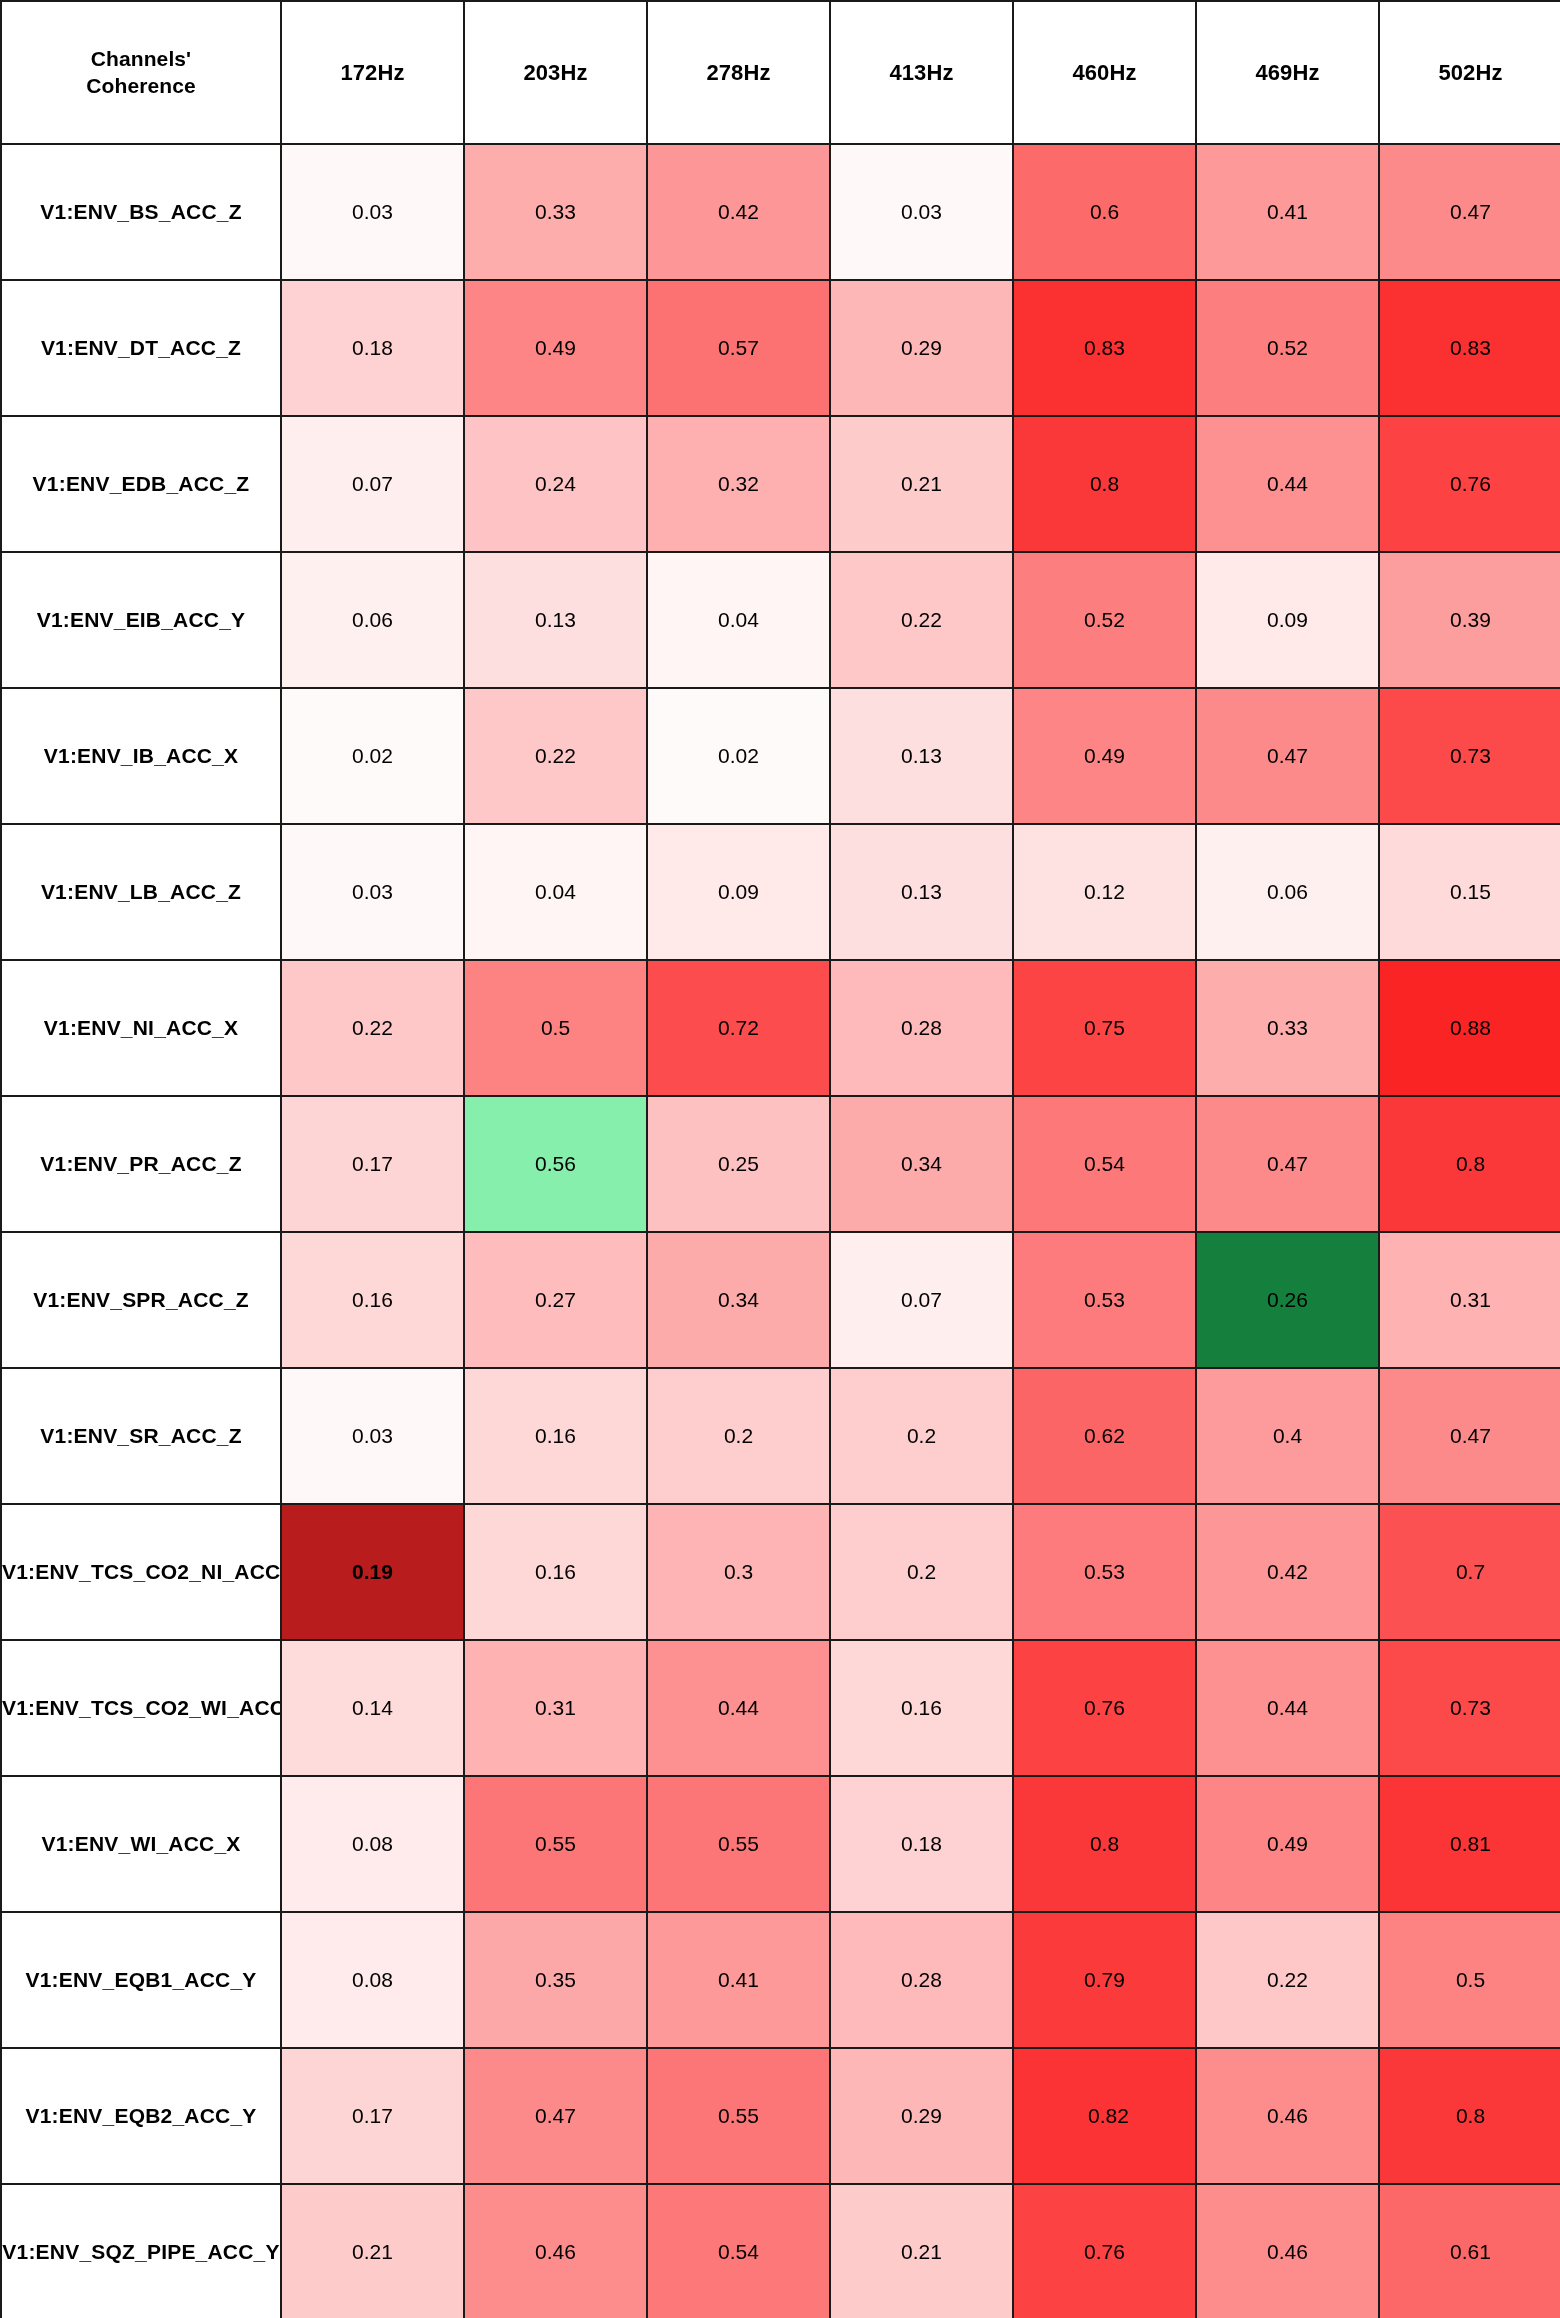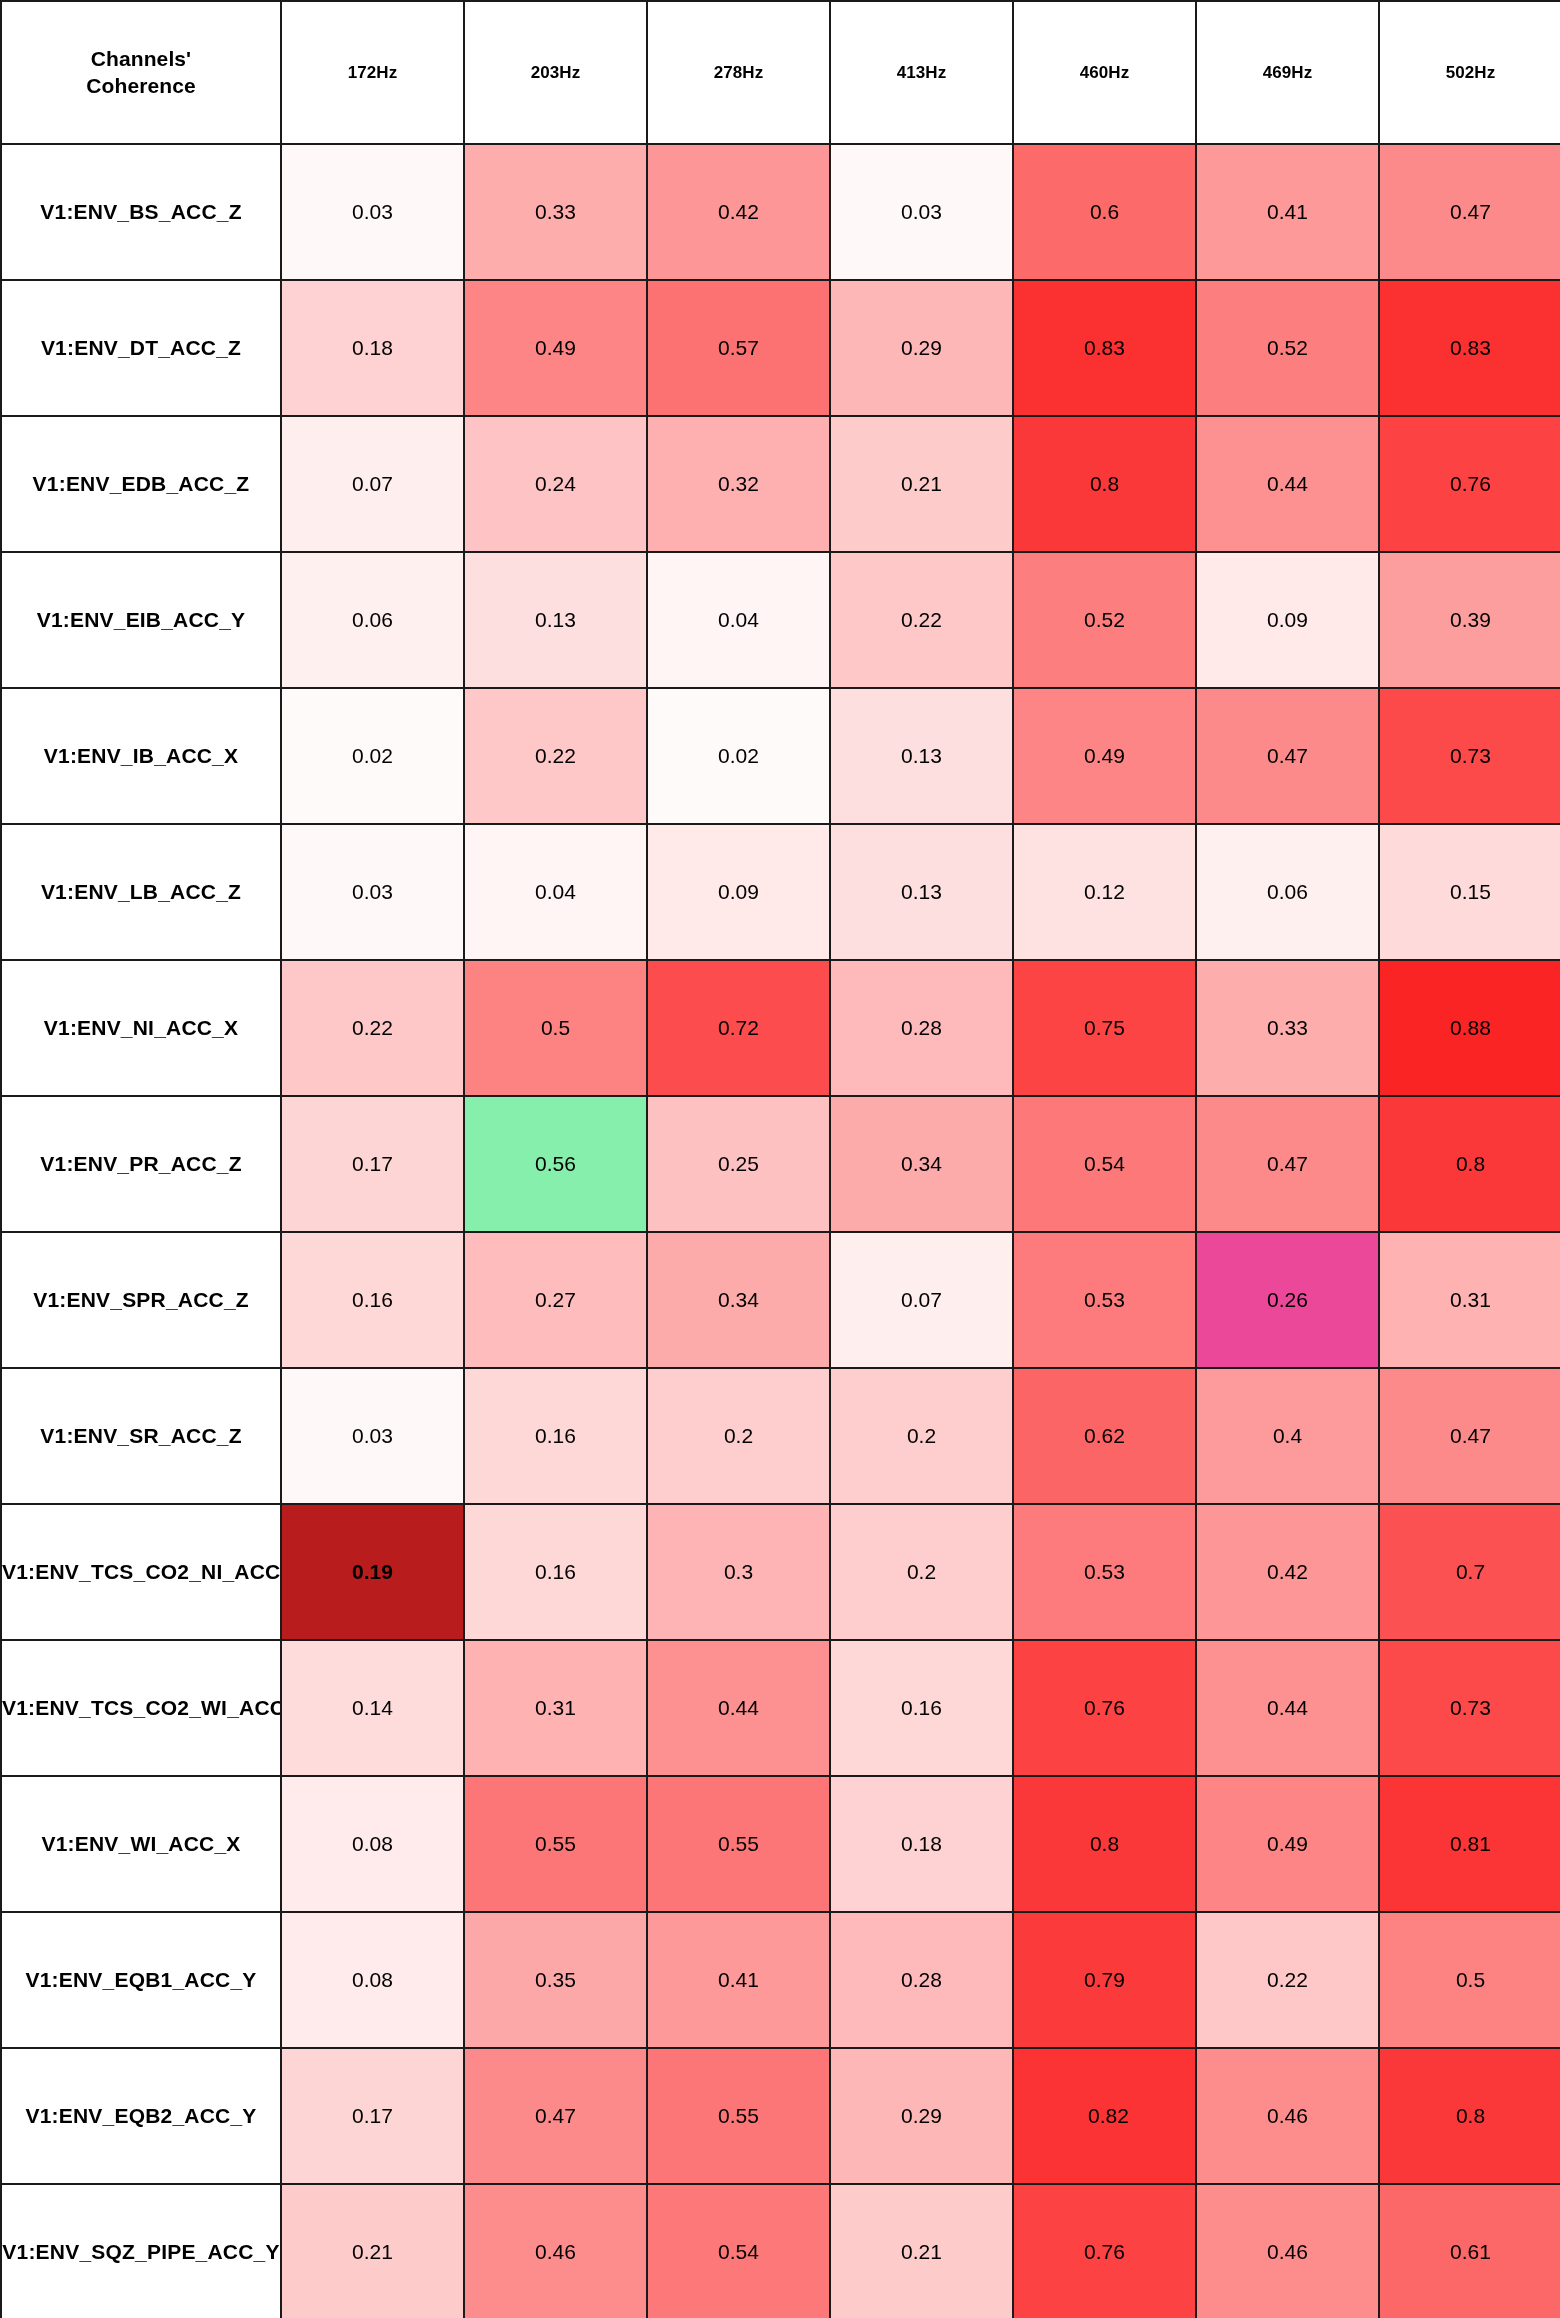--- a/index.html
+++ b/index.html
@@ -31,21 +31,21 @@
     vertical-align: middle;
     padding: 0;
     box-sizing: border-box;
     overflow: hidden;
   }
 
   thead th {
     height: 143px;
     background: #ffffff;
     font-weight: bold;
-    font-size: 17px;
+    font-size: 22px;
     color: #000000;
     letter-spacing: 0.1px;
   }
   thead th.corner-head {
     line-height: 1.25;
     font-size: 21px;
   }
 
   tbody tr { height: 136px; }
 
@@ -174,21 +174,21 @@
         <td class="value-cell" style="background-color: rgb(253, 138, 139);">0.47</td>
         <td class="value-cell" style="background-color: rgb(251, 56, 57);">0.8</td>
       </tr>
       <tr>
         <th class="row-label">V1:ENV_SPR_ACC_Z</th>
         <td class="value-cell" style="background-color: rgb(254, 215, 215);">0.16</td>
         <td class="value-cell" style="background-color: rgb(254, 188, 188);">0.27</td>
         <td class="value-cell" style="background-color: rgb(253, 170, 171);">0.34</td>
         <td class="value-cell" style="background-color: rgb(255, 238, 238);">0.07</td>
         <td class="value-cell" style="background-color: rgb(253, 123, 124);">0.53</td>
-        <td class="value-cell" style="background-color: #ec4899;">0.26</td>
+        <td class="value-cell" style="background-color: #15803d;">0.26</td>
         <td class="value-cell" style="background-color: rgb(254, 178, 178);">0.31</td>
       </tr>
       <tr>
         <th class="row-label">V1:ENV_SR_ACC_Z</th>
         <td class="value-cell" style="background-color: rgb(255, 248, 248);">0.03</td>
         <td class="value-cell" style="background-color: rgb(254, 215, 215);">0.16</td>
         <td class="value-cell" style="background-color: rgb(254, 205, 205);">0.2</td>
         <td class="value-cell" style="background-color: rgb(254, 205, 205);">0.2</td>
         <td class="value-cell" style="background-color: rgb(252, 101, 101);">0.62</td>
         <td class="value-cell" style="background-color: rgb(253, 155, 156);">0.4</td>

